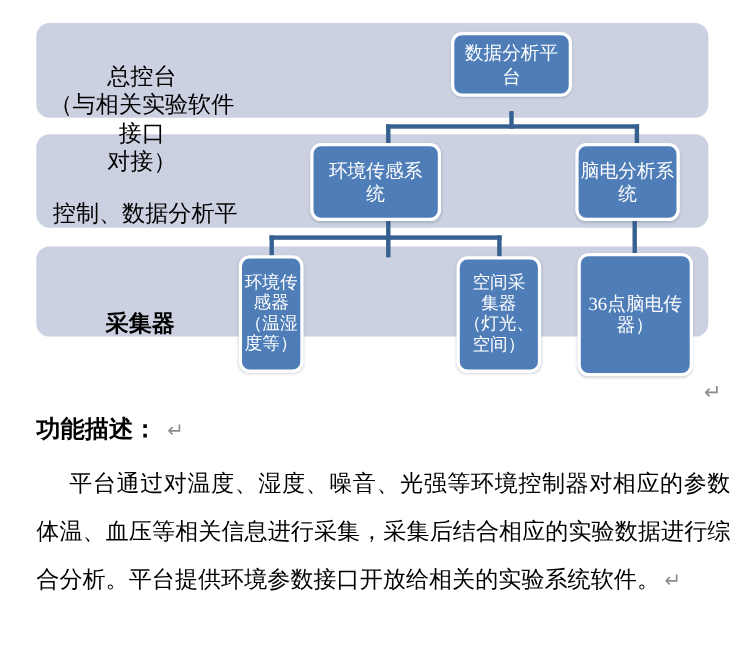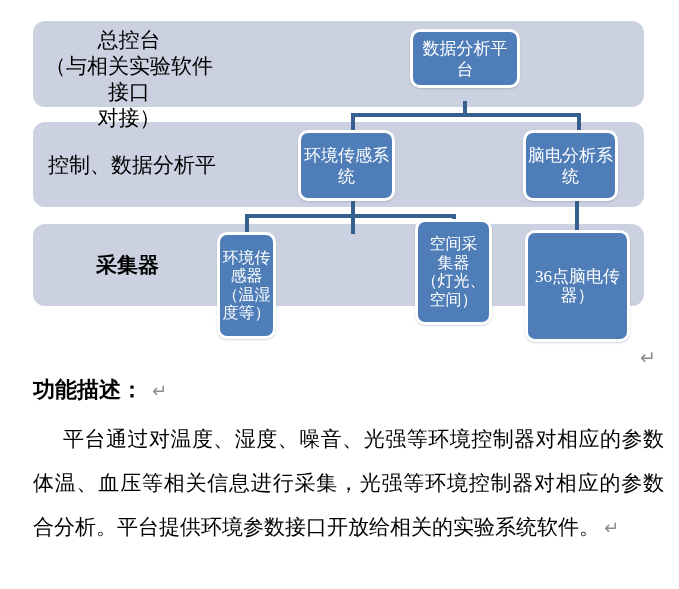--- a/index.html
+++ b/index.html
@@ -6,42 +6,42 @@
   .page{
     position:relative;width:679px;height:589px;background:#fff;overflow:hidden;
     font-family:"Liberation Serif","DejaVu Serif",serif;color:#000;
   }
   
   .band{position:absolute;left:33px;width:611px;background:var(--band,#cbd1e0);border-radius:12px;}
   .band1{top:21px;height:86px;}
   .band2{top:122px;height:85px;}
   .band3{top:224px;height:82px;}
   
-  .row-label{position:absolute;font-size:21px;color:#000;white-space:nowrap;z-index:3;}
+  .row-label{position:absolute;font-size:21px;color:#000;white-space:nowrap;z-index:3;margin-top:29px;}
   .label-console{left:35px;top:27px;width:188px;text-align:center;line-height:26px;white-space:normal;}
   .label-control{left:48px;top:151px;}
   .label-collector{left:96px;top:251px;font-weight:bold;}
   
   .conn{position:absolute;background:var(--connector,#35608f);z-index:1;}
   
   .node{
     position:absolute;z-index:2;background:var(--node-fill,#4e7db8);
     border:3px solid var(--node-border,#fff);border-radius:10px;box-sizing:border-box;
     display:flex;flex-direction:column;align-items:center;justify-content:center;
     color:#fff;text-align:center;font-size:17px;line-height:21px;
     box-shadow:0 1px 2px rgba(80,90,120,.25);
   }
   .node--sm{font-size:16px;line-height:18.5px;justify-content:center;}
   .node--eeg-sensor{font-size:17px;line-height:19px;}
   .n-platform{left:410px;top:29px;width:110px;height:59px;}
-  .n-env-system{left:298px;top:130px;width:97px;height:71px;}
+  .n-env-system{left:282px;top:130px;width:119px;height:71px;}
   .n-eeg-system{left:523px;top:130px;width:95px;height:71px;}
   .n-env-sensor{left:217px;top:232px;width:59px;height:107px;}
   .n-robot-sensor{left:313px;top:232px;width:67px;height:115px;}
-  .n-space-collector{left:415px;top:219px;width:77px;height:106px;}
+  .n-space-collector{left:415px;top:233px;width:77px;height:106px;}
   .n-eeg-sensor{left:525px;top:230px;width:105px;height:112px;}
   
   .pmark{color:var(--mark,#8c8c8c);font-family:"DejaVu Sans",sans-serif;}
   .mark-diagram{position:absolute;left:640px;top:346px;font-size:19px;z-index:3;}
   
   .heading{position:absolute;left:33px;top:375px;font-size:22px;font-weight:bold;white-space:nowrap;text-align:right;}
   .heading .pmark{font-weight:normal;font-size:18px;margin-left:9px;}
   .bodytext{position:absolute;left:33px;top:417px;width:631px;font-size:21px;}
   .bline{height:44px;line-height:44px;white-space:nowrap;}
   .bline--just{text-align:justify;text-align-last:justify;white-space:normal;overflow:hidden;}
@@ -105,17 +105,17 @@
     <div>36点脑电传</div>
     <div>器）</div>
   </div>
 
   <div class="pmark mark-diagram">↵</div>
 
   <div class="heading"><span>功能描述：</span><span class="pmark">↵</span></div>
 
   <div class="bodytext">
     <div class="bline bline--just bline--indent">平台通过对温度、湿度、噪音、光强等环境控制器对相应的参数</div>
-    <div class="bline bline--just">体温、血压等相关信息进行采集，光强等环境控制器对相应的参数</div>
+    <div class="bline bline--just">体温、血压等相关信息进行采集，采集后结合相应的实验数据进行综</div>
     <div class="bline bline--last"><span>合分析。平台提供环境参数接口开放给相关的实验系统软件。</span><span class="pmark">↵</span></div>
   </div>
 
 </div>
 
 </body></html>

